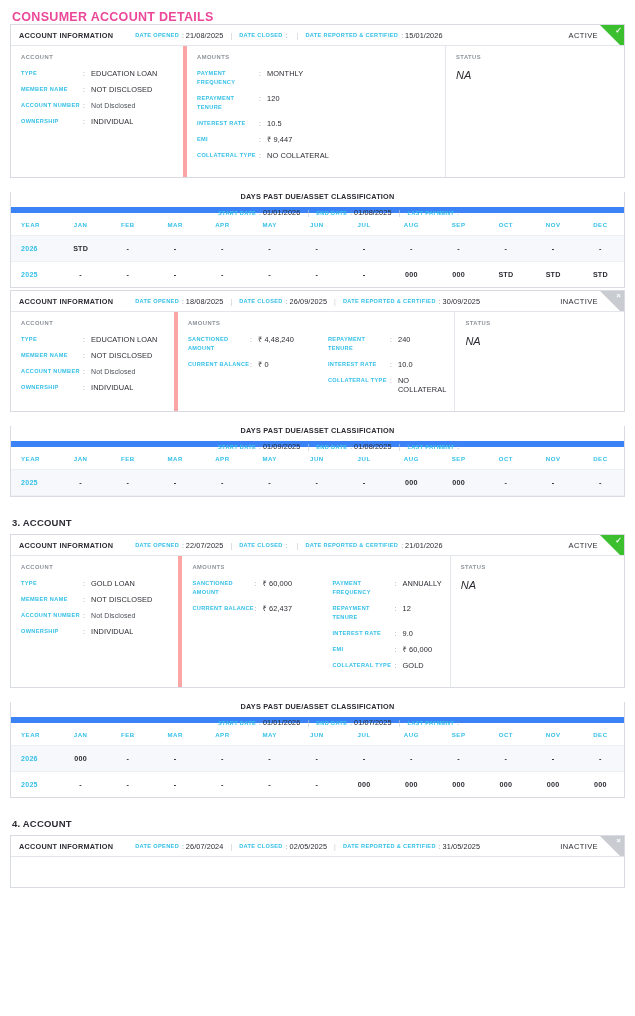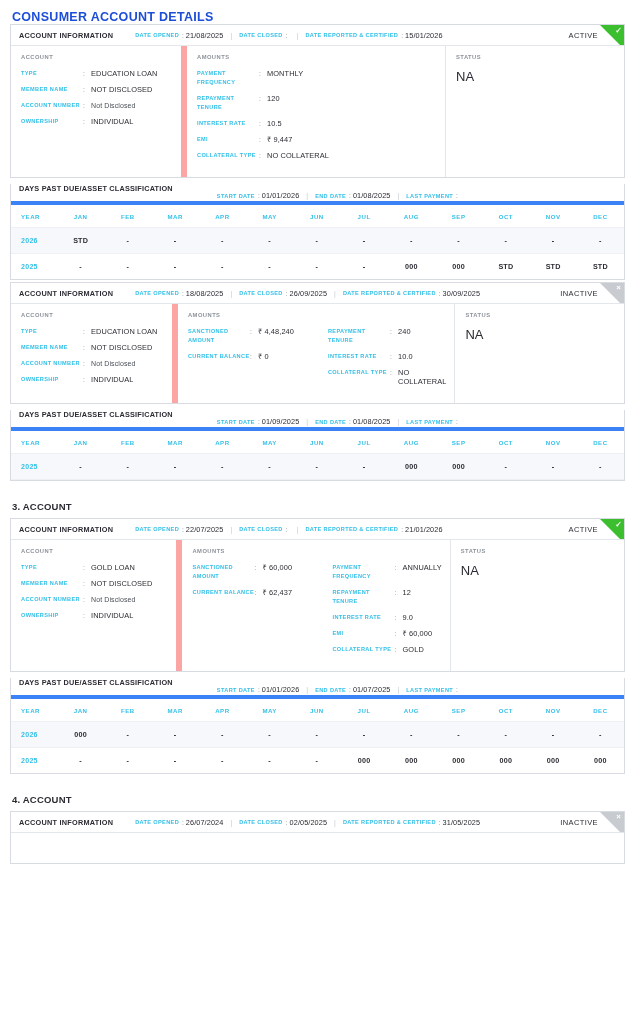--- a/index.html
+++ b/index.html
@@ -12,38 +12,38 @@
     font-family: "Liberation Sans", sans-serif;
     color: #2b2b33;
     -webkit-font-smoothing: antialiased;
   }
   .page { width: 635px; padding: 0 10px 0 10px; }
 
   .page-title {
     font-size: 12.5px;
     font-weight: bold;
     letter-spacing: 0.3px;
-    color: #1d4ed8;
+    color: #ec4899;
     margin: 8px 0 0 2px;
     padding-top: 2px;
   }
 
   .acct-heading {
     font-size: 9.5px;
     font-weight: bold;
     letter-spacing: 0.2px;
     color: #2b2b33;
     margin: 20px 0 6px 2px;
   }
 
   .card {
     border: 1px solid #d8dce2;
     background: #fff;
     position: relative;
-    margin-bottom: 6px;
+    margin-bottom: 14px;
   }
 
   
   .info-bar {
     position: relative;
     display: flex;
     align-items: center;
     height: 21px;
     padding: 0 8px;
     border-bottom: 1px solid #e3e6ea;
@@ -109,21 +109,21 @@
     font-weight: bold;
   }
   .corner.inactive .mark { font-size: 8px; top: 0px; right: 3px; }
 
   
   .cols { display: flex; }
   .col {
     padding: 8px 8px 10px 10px;
     min-height: 60px;
   }
-  .col-account { width: 176px; border-right: 6px solid #fca5a5; }
+  .col-account { width: 176px; border-right: 4px solid #fca5a5; }
   .col-amounts { flex: 1; border-right: 1px solid #e3e6ea; }
   .col-status  { width: 178px; }
 
   .col-head {
     font-size: 5.8px;
     font-weight: bold;
     letter-spacing: 0.45px;
     color: #8d939b;
     margin-bottom: 9px;
     text-transform: uppercase;
@@ -146,29 +146,30 @@
     color: #2b2b33;
     line-height: 9px;
     letter-spacing: 0.1px;
   }
   .kv.soft .v { font-size: 7px; color: #4a4f57; }
 
   .amounts-inner { display: flex; }
   .amounts-left { width: 140px; flex: none; }
   .amounts-right { flex: 1; }
 
-  .status-na { font-size: 13px; color: #2b2b33; }
+  .status-na { font-size: 11px; color: #2b2b33; font-style: italic; }
 
   
   .dpd-card { border: 1px solid #d8dce2; border-top: none; background:#fff; margin-bottom: 2px;}
   .dpd-bar {
-    display: flex; 
+    display: flex; align-items: center;
     height: 21px; padding: 0 8px;
-    border-bottom: 4px solid #3b82f6;
+    border-bottom: 6px solid #3b82f6;
     white-space: nowrap;
+    flex-direction: column;
   }
   .dpd-title {
     font-size: 7.3px; font-weight: bold; letter-spacing: 0.2px; color: #2b2b33;
   }
   .dpd-meta { margin-left: 44px; }
 
   table.dpd { width: 100%; border-collapse: collapse; table-layout: fixed; }
   table.dpd th {
     font-size: 6.1px;
     font-weight: bold;

